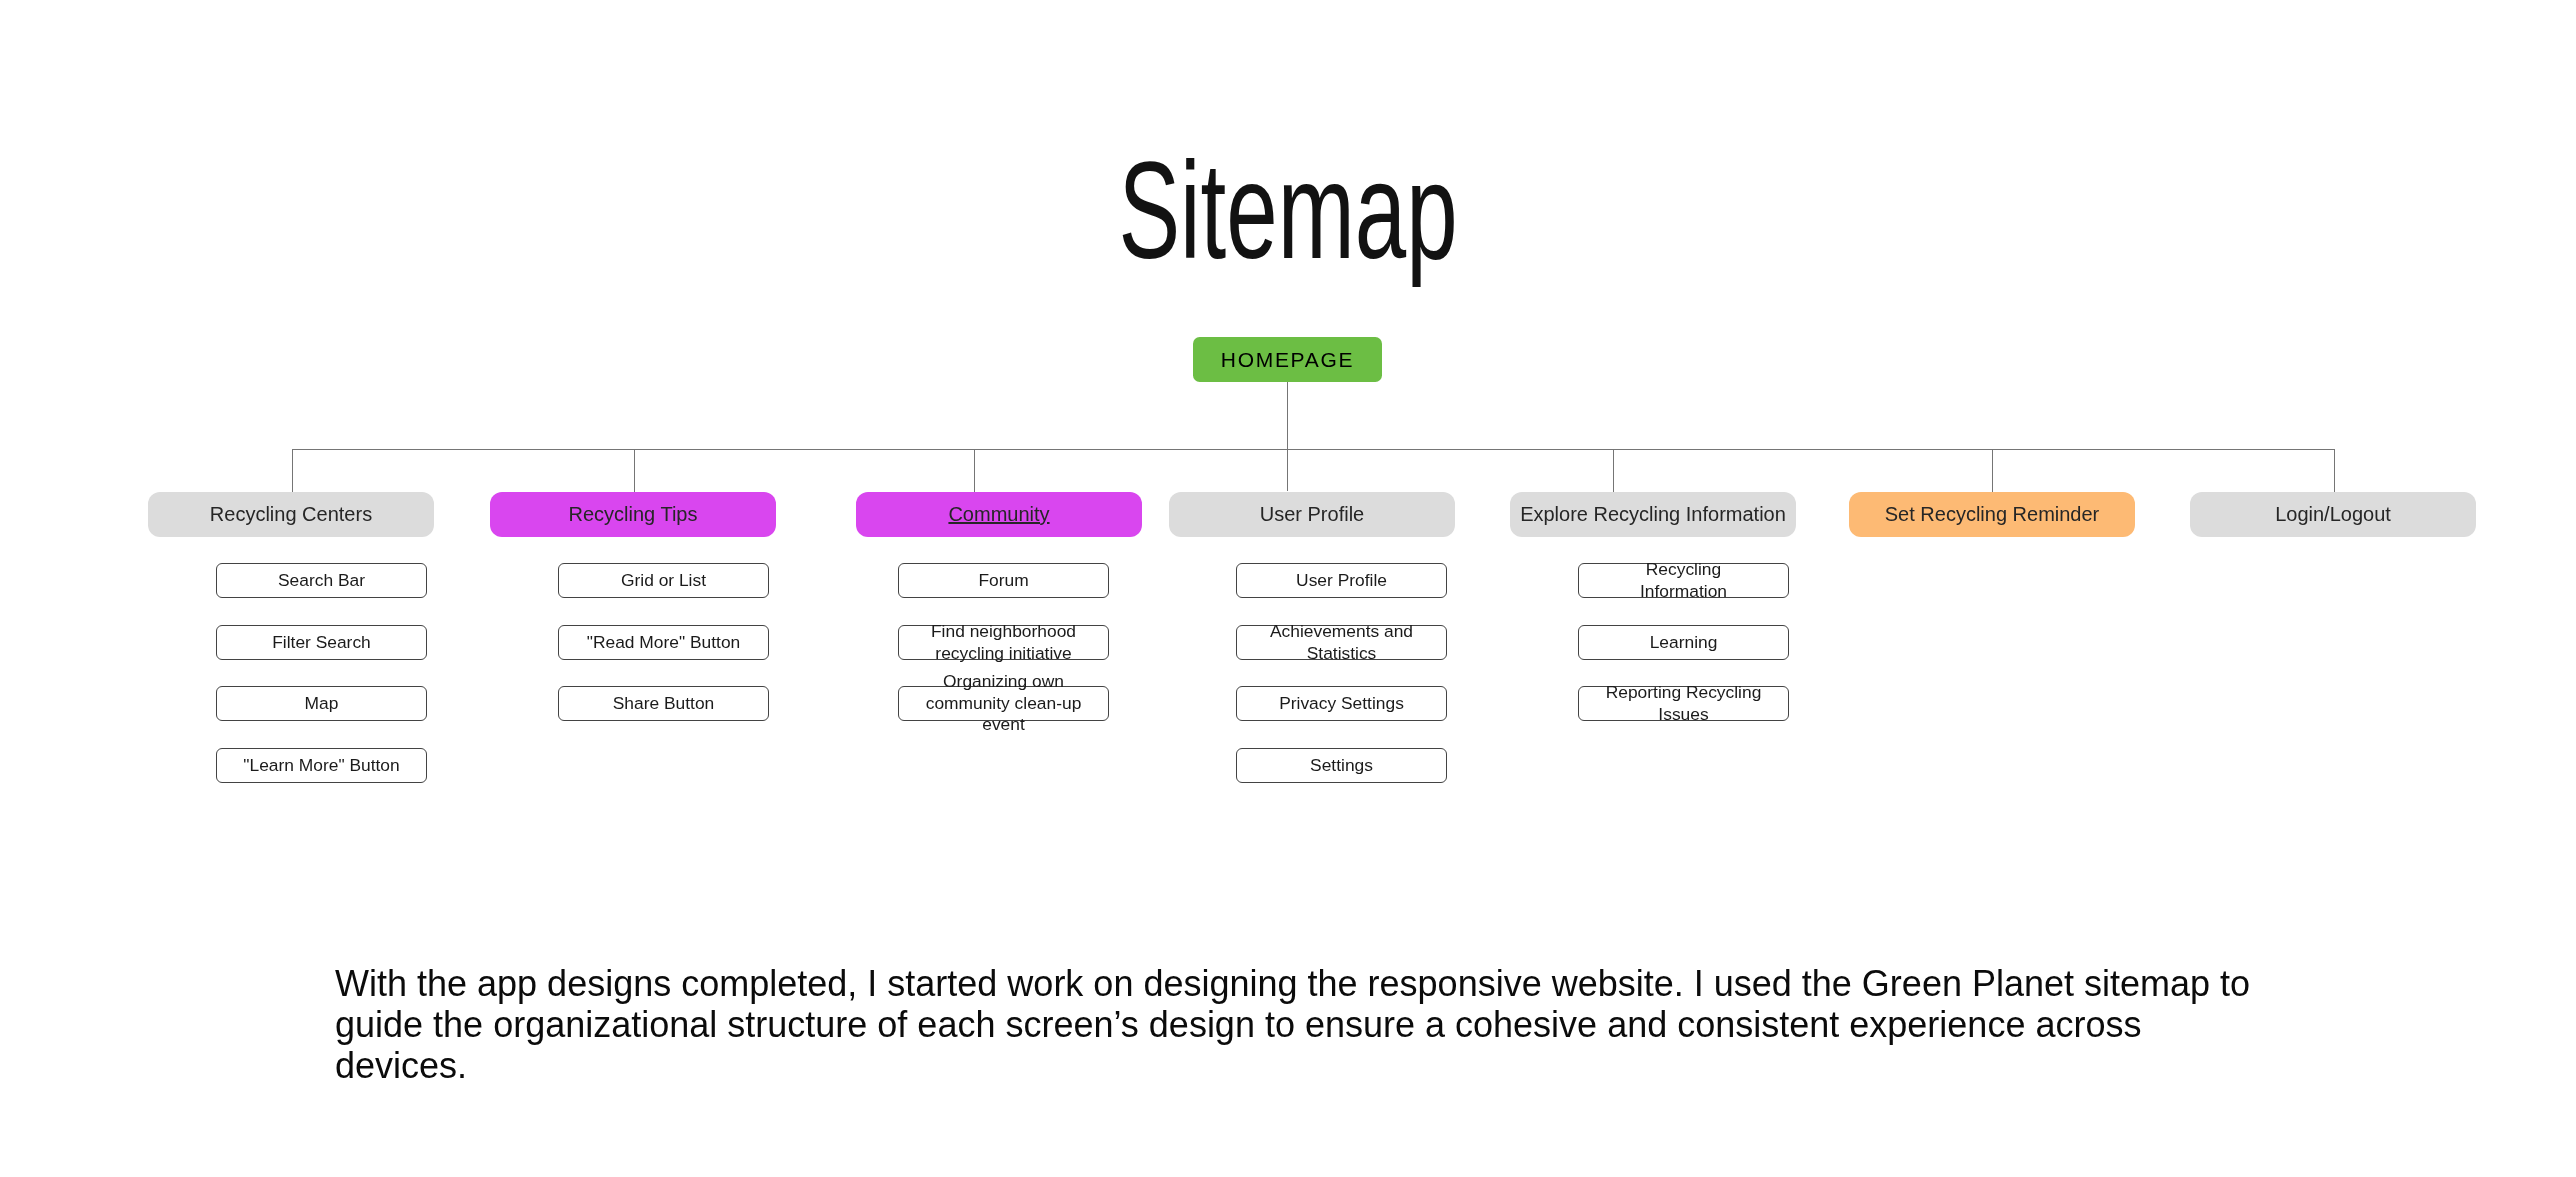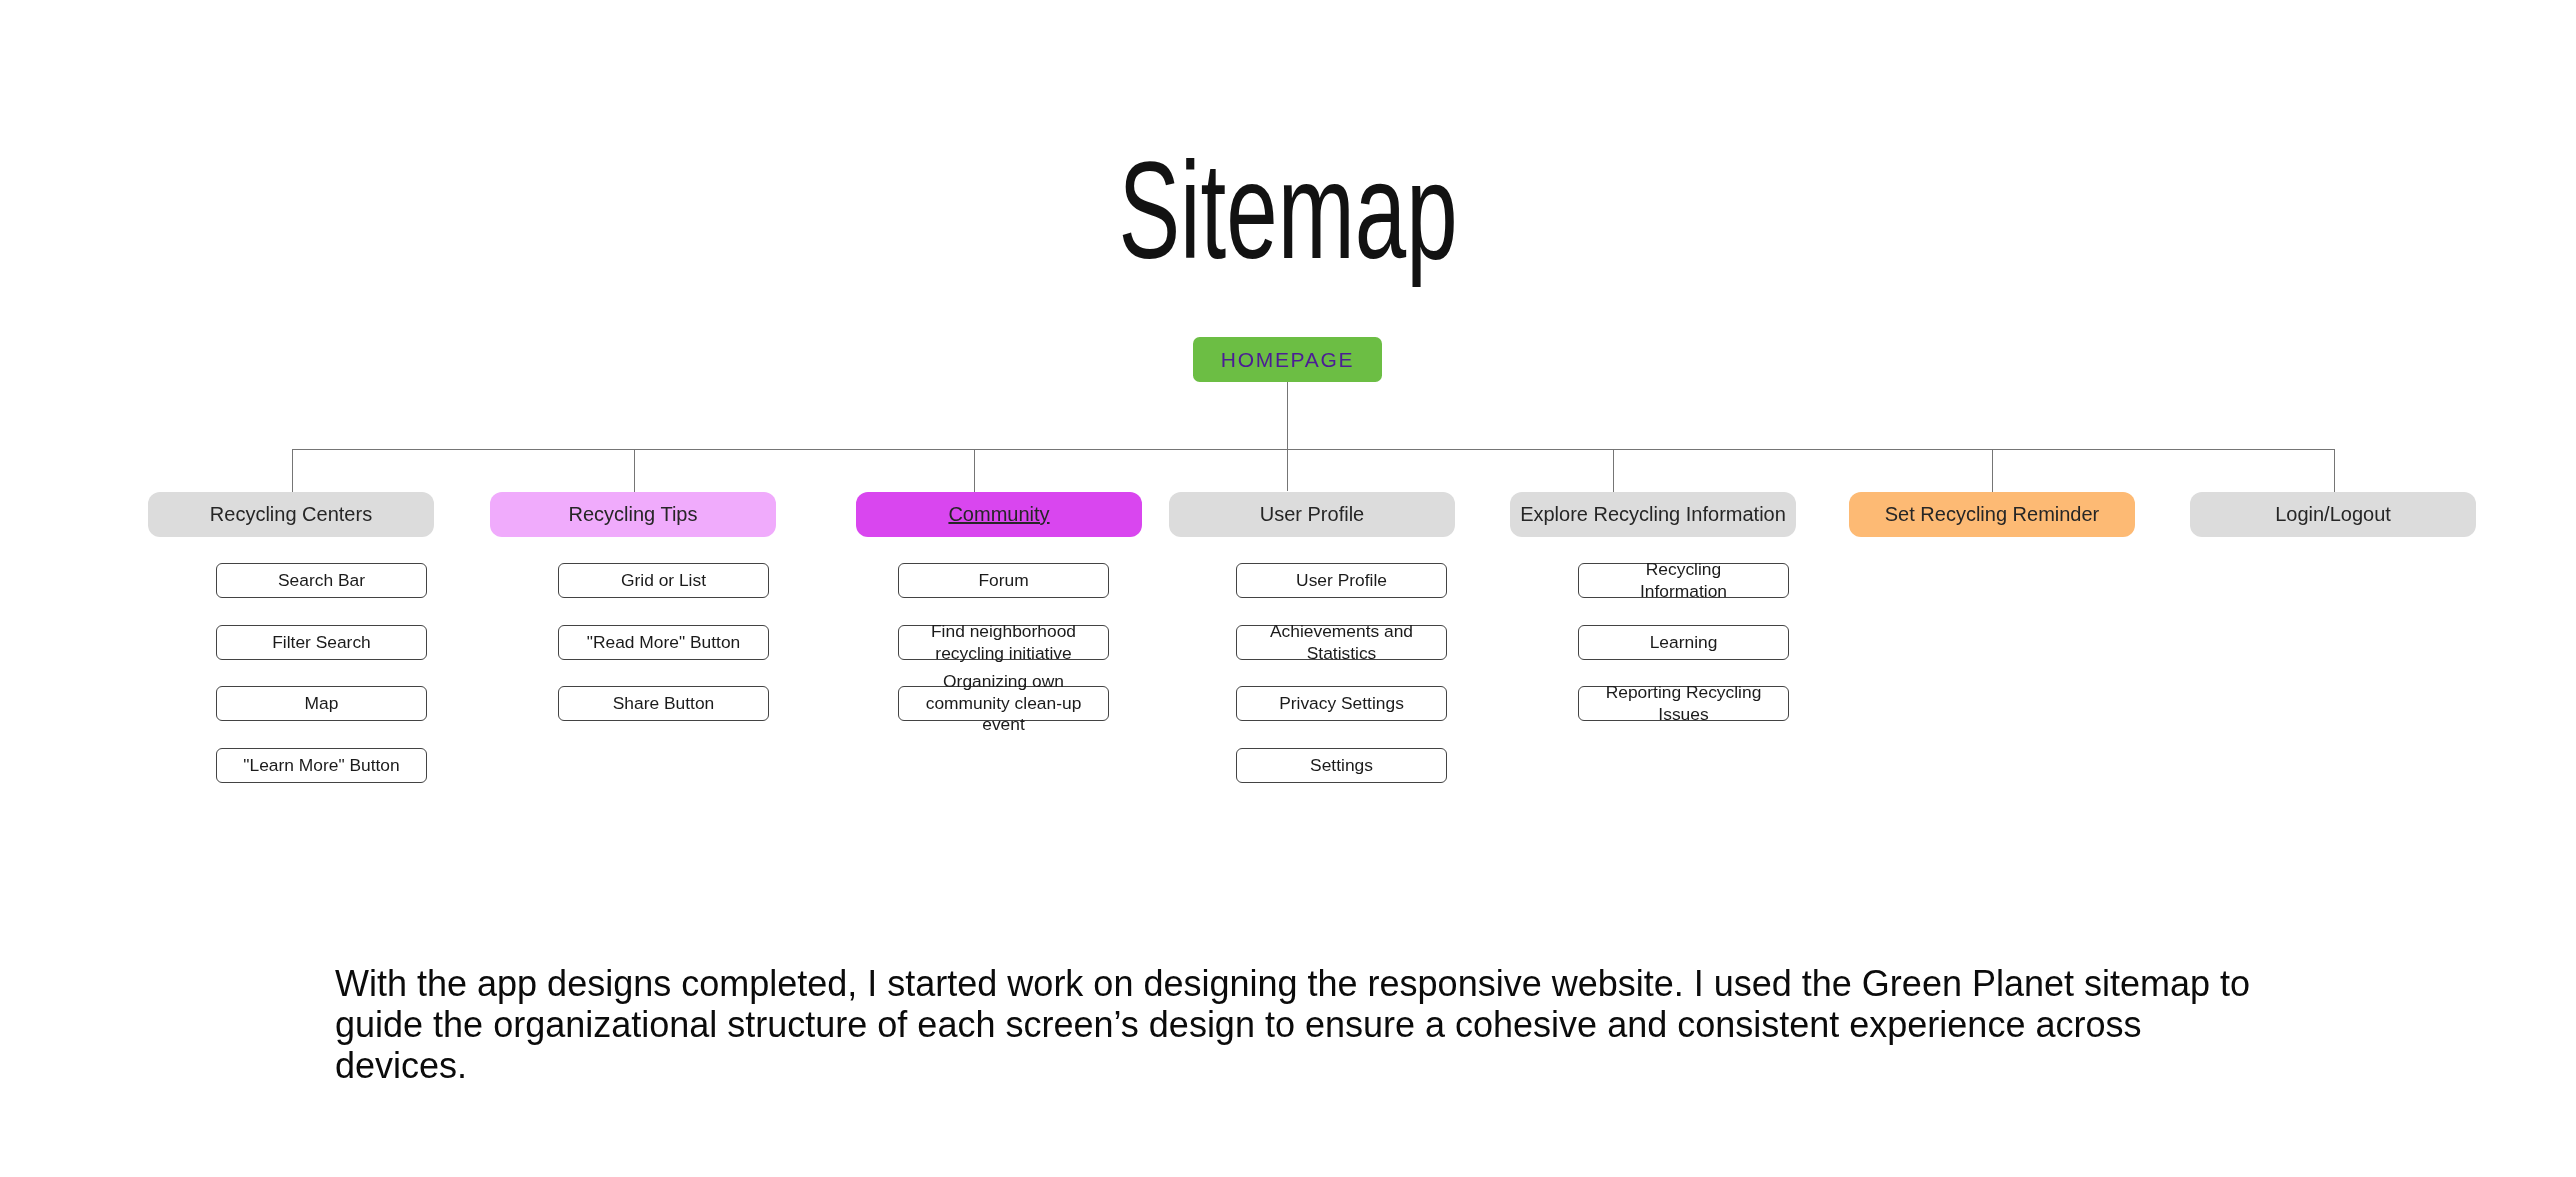--- a/index.html
+++ b/index.html
@@ -11,21 +11,21 @@
     position:absolute;left:0;top:131px;width:2576px;margin:0;
     text-align:center;font-size:138px;font-weight:400;color:#121212;
     transform:scaleX(0.67);transform-origin:50% 50%;
     letter-spacing:0px;white-space:nowrap;
   }
 
   
   .home-node{
     position:absolute;left:1193px;top:337px;width:189px;height:45px;
     border-radius:6.7px;display:flex;align-items:center;justify-content:center;
-    color:#4c1d95;font-size:21px;font-weight:400;letter-spacing:1.7px;
+    color:#000000;font-size:21px;font-weight:400;letter-spacing:1.7px;
   }
 
   
   .line{position:absolute;}
 
   
   .cat-node{
     position:absolute;width:286px;height:45px;border-radius:12px;
     display:flex;align-items:center;justify-content:center;
     font-size:20px;color:#262626;
@@ -64,21 +64,21 @@
       <div class="line" style="left: 1992px; top: 449px; width: 1.3px; height: 43px; background: rgb(117, 117, 117);"></div>
       <div class="line" style="left: 2334px; top: 449px; width: 1.3px; height: 43px; background: rgb(117, 117, 117);"></div>
     </div>
 
   <div id="diagram">
       <div class="cat-node" style="left: 148px; top: 492px; background: rgb(220, 220, 220);">Recycling Centers</div>
       <div class="child-node" style="left: 216px; top: 563px; border: 1.3px solid rgb(67, 67, 67);">Search Bar</div>
       <div class="child-node" style="left: 216px; top: 625px; border: 1.3px solid rgb(67, 67, 67);">Filter Search</div>
       <div class="child-node" style="left: 216px; top: 686px; border: 1.3px solid rgb(67, 67, 67);">Map</div>
       <div class="child-node" style="left: 216px; top: 748px; border: 1.3px solid rgb(67, 67, 67);">"Learn More" Button</div>
-      <div class="cat-node" style="left: 490px; top: 492px; background: #f0abfc;">Recycling Tips</div>
+      <div class="cat-node" style="left: 490px; top: 492px; background: #d946ef;">Recycling Tips</div>
       <div class="child-node" style="left: 558px; top: 563px; border: 1.3px solid rgb(67, 67, 67);">Grid or List</div>
       <div class="child-node" style="left: 558px; top: 625px; border: 1.3px solid rgb(67, 67, 67);">"Read More" Button</div>
       <div class="child-node" style="left: 558px; top: 686px; border: 1.3px solid rgb(67, 67, 67);">Share Button</div>
       <div class="cat-node" style="left: 856px; top: 492px; background: #d946ef; text-decoration: underline;">Community</div>
       <div class="child-node" style="left: 898px; top: 563px; border: 1.3px solid rgb(67, 67, 67);">Forum</div>
       <div class="child-node" style="left: 898px; top: 625px; border: 1.3px solid rgb(67, 67, 67);">Find neighborhood recycling initiative</div>
       <div class="child-node" style="left: 898px; top: 686px; border: 1.3px solid rgb(67, 67, 67);">Organizing own community clean-up event</div>
       <div class="cat-node" style="left: 1169px; top: 492px; background: rgb(220, 220, 220);">User Profile</div>
       <div class="child-node" style="left: 1236px; top: 563px; border: 1.3px solid rgb(67, 67, 67);">User Profile</div>
       <div class="child-node" style="left: 1236px; top: 625px; border: 1.3px solid rgb(67, 67, 67);">Achievements and Statistics</div>

